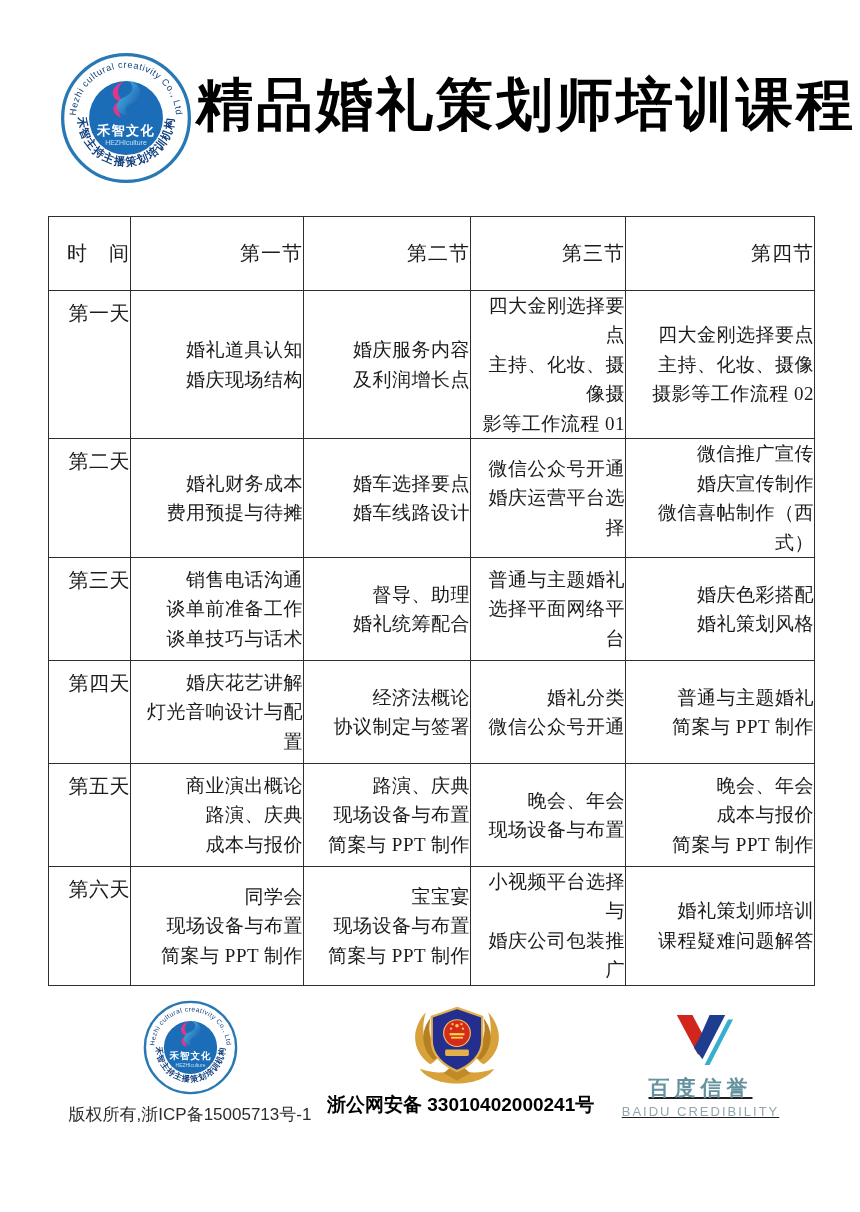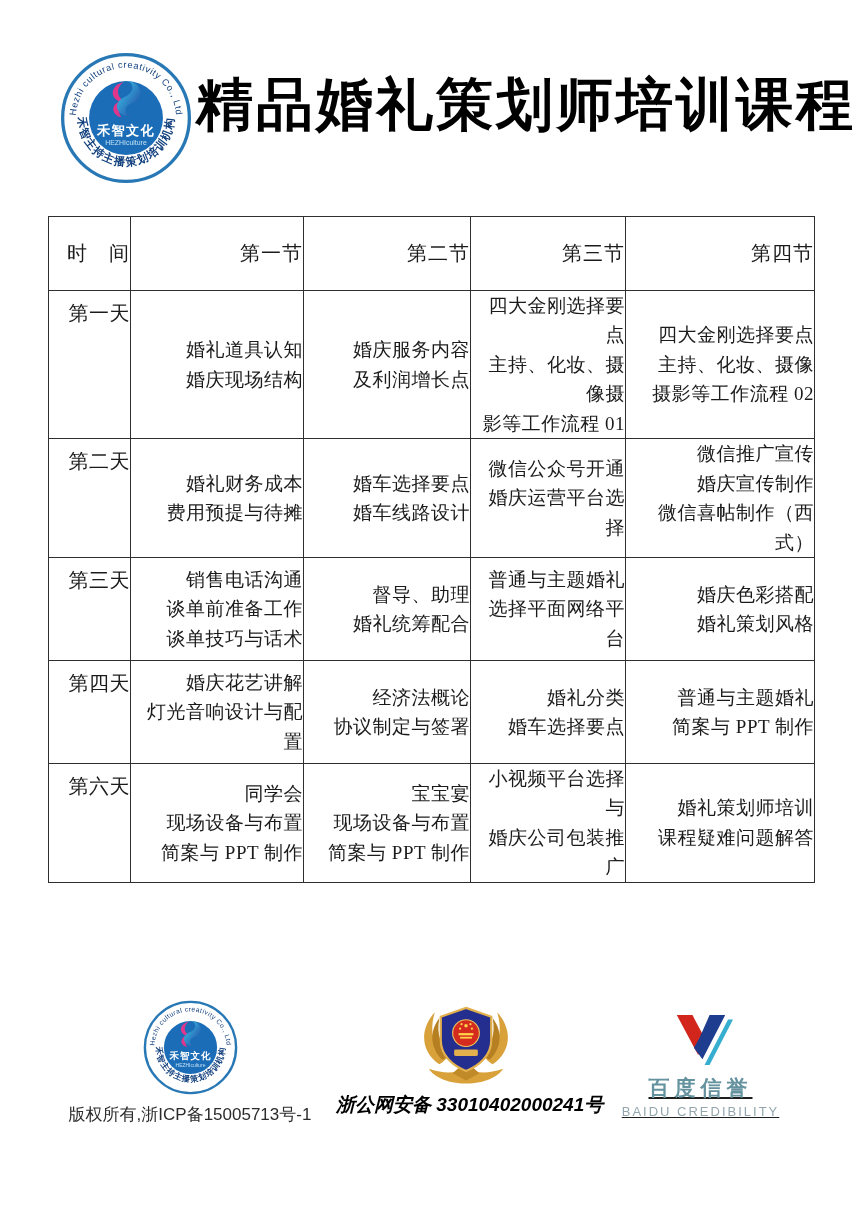--- a/index.html
+++ b/index.html
@@ -29,21 +29,21 @@
   }
   table.schedule thead tr { height:74px; }
   table.schedule tbody tr { height:103px; }
   table.schedule th { font-size:20px; font-weight:500; letter-spacing:1px; vertical-align:middle; }
   td.day { font-size:20px; vertical-align:top; padding-top:9px; letter-spacing:0.5px; }
   td.cell { font-size:19px; line-height:1.55; vertical-align:middle; white-space:pre-line; letter-spacing:0.5px;border-radius:12px; }
 
   
   .footer-block { position:absolute; text-align:center; }
   .footer-left  { left:65px;  top:1000px; width:250px; }
-  .footer-center{ left:336px; top:996px;  width:260px;font-style:italic; }
+  .footer-center{ left:327px; top:996px;  width:260px; }
   .footer-right { left:613px; top:1008px; width:175px;text-decoration:underline; }
 
   .footer-left .logo-badge { position:static; display:block; margin:0 auto; width:95px; height:95px; }
   .copyright-text { margin-top:8px; font-size:17px; color:#2b2b2b; white-space:nowrap; }
 
   .police-badge { display:block; margin:0 auto; width:104px; height:92px; }
   .police-text { margin-top:4px; font-size:19px; font-weight:700; color:#000; white-space:nowrap; letter-spacing:0px; }
 
   .baidu-logo { display:block; margin:0 auto; width:80px; height:64px; }
   .baidu-cn { font-size:21px; font-weight:700; color:#64929e; letter-spacing:5px; margin-top:2px; }
@@ -135,22 +135,36 @@
         <td class="cell">婚庆色彩搭配
 婚礼策划风格</td>
       </tr>
       <tr>
         <td class="day">第四天</td>
         <td class="cell">婚庆花艺讲解
 灯光音响设计与配置</td>
         <td class="cell">经济法概论
 协议制定与签署</td>
         <td class="cell">婚礼分类
-婚车选择要点</td>
+微信公众号开通</td>
         <td class="cell">普通与主题婚礼
+简案与 PPT 制作</td>
+      </tr>
+      <tr>
+        <td class="day">第五天</td>
+        <td class="cell">商业演出概论
+路演、庆典
+成本与报价</td>
+        <td class="cell">路演、庆典
+现场设备与布置
+简案与 PPT 制作</td>
+        <td class="cell">晚会、年会
+现场设备与布置</td>
+        <td class="cell">晚会、年会
+成本与报价
 简案与 PPT 制作</td>
       </tr>
       <tr>
         <td class="day">第六天</td>
         <td class="cell">同学会
 现场设备与布置
 简案与 PPT 制作</td>
         <td class="cell">宝宝宴
 现场设备与布置
 简案与 PPT 制作</td>

